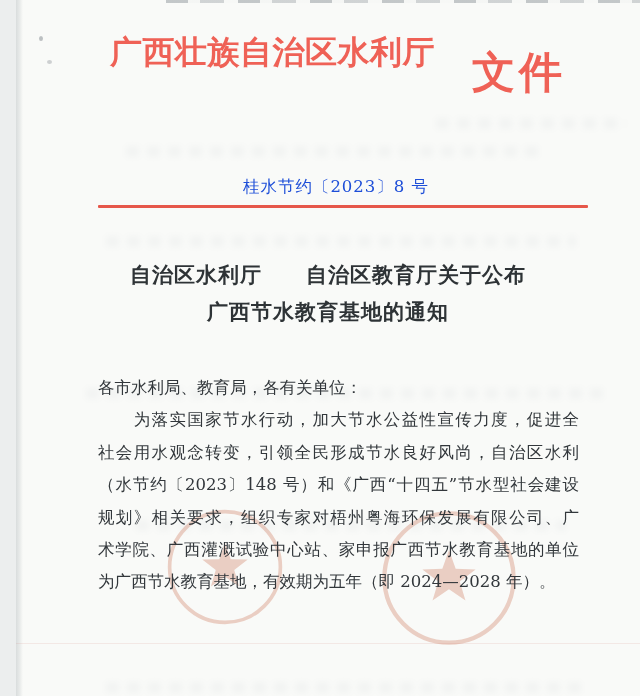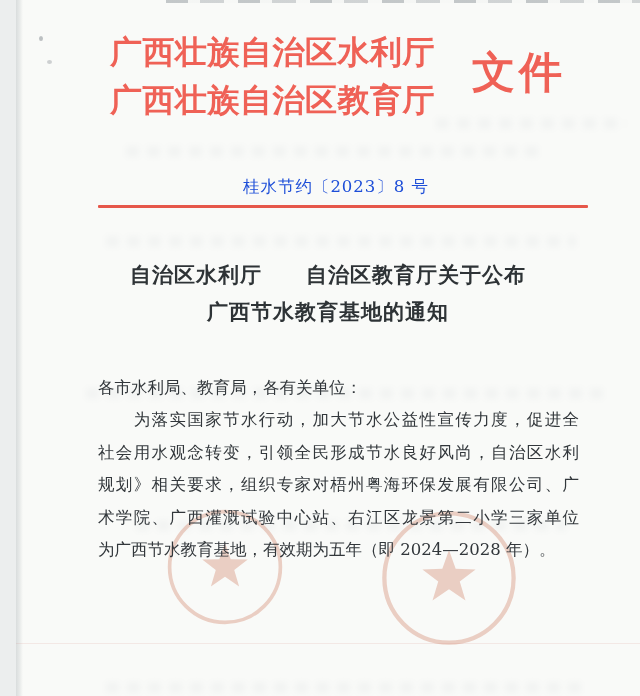--- a/index.html
+++ b/index.html
@@ -128,34 +128,34 @@
     <circle cx="65" cy="65" r="60" fill="none" stroke="currentColor" stroke-width="4"></circle>
     <polygon points="65,39 71.2,56.5 89.7,57 75,68.2 80.3,86 65,75.5 49.7,86 55,68.2 40.3,57 58.8,56.5" fill="currentColor"></polygon>
   </svg>
   <svg class="seal seal-right" width="140" height="140" viewBox="0 0 130 130">
     <circle cx="65" cy="65" r="60" fill="none" stroke="currentColor" stroke-width="4"></circle>
     <polygon points="65,39 71.2,56.5 89.7,57 75,68.2 80.3,86 65,75.5 49.7,86 55,68.2 40.3,57 58.8,56.5" fill="currentColor"></polygon>
   </svg>
 
   <div class="issuer">
     <div>广西壮族自治区水利厅</div>
-    <div>广西壮族自治区教育厅</div>
   </div>
   <div class="doc-type">文件</div>
 
   <div class="doc-number">桂水节约〔2023〕8 号</div>
   <div class="red-rule"></div>
 
   <div class="doc-title">
     <div>自治区水利厅　　自治区教育厅关于公布</div>
     <div>广西节水教育基地的通知</div>
   </div>
 
   <div class="doc-body">
       <div class="body-line">各市水利局、教育局，各有关单位：</div>
       <div class="body-line fill">　　为落实国家节水行动，加大节水公益性宣传力度，促进全</div>
       <div class="body-line fill">社会用水观念转变，引领全民形成节水良好风尚，自治区水利</div>
+      <div class="body-line fill">（水节约〔2023〕148 号）和《广西“十四五”节水型社会建设</div>
       <div class="body-line fill">规划》相关要求，组织专家对梧州粤海环保发展有限公司、广</div>
-      <div class="body-line fill">术学院、广西灌溉试验中心站、右江区龙景第二小学三家单位</div>
+      <div class="body-line fill">术学院、广西灌溉试验中心站、家申报广西节水教育基地的单位</div>
       <div class="body-line">为广西节水教育基地，有效期为五年（即 2024—2028 年）。</div>
     </div>
 
 </div>
 
 </body></html>

